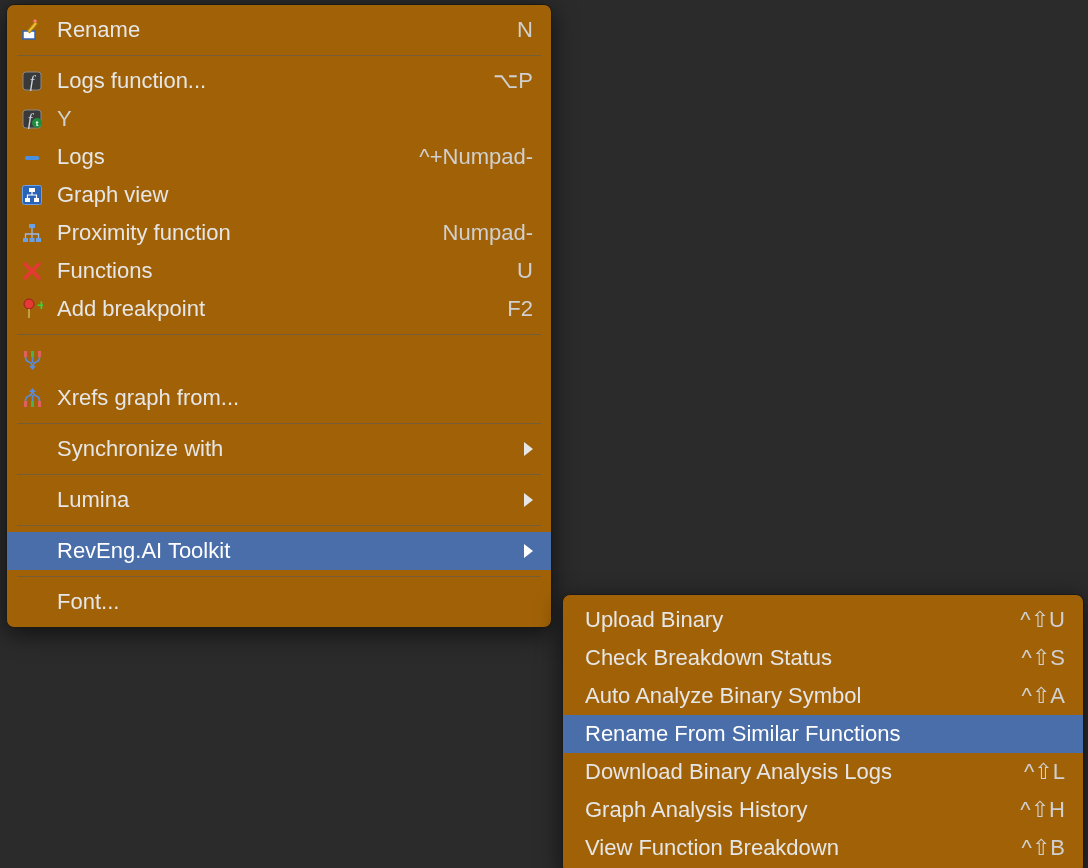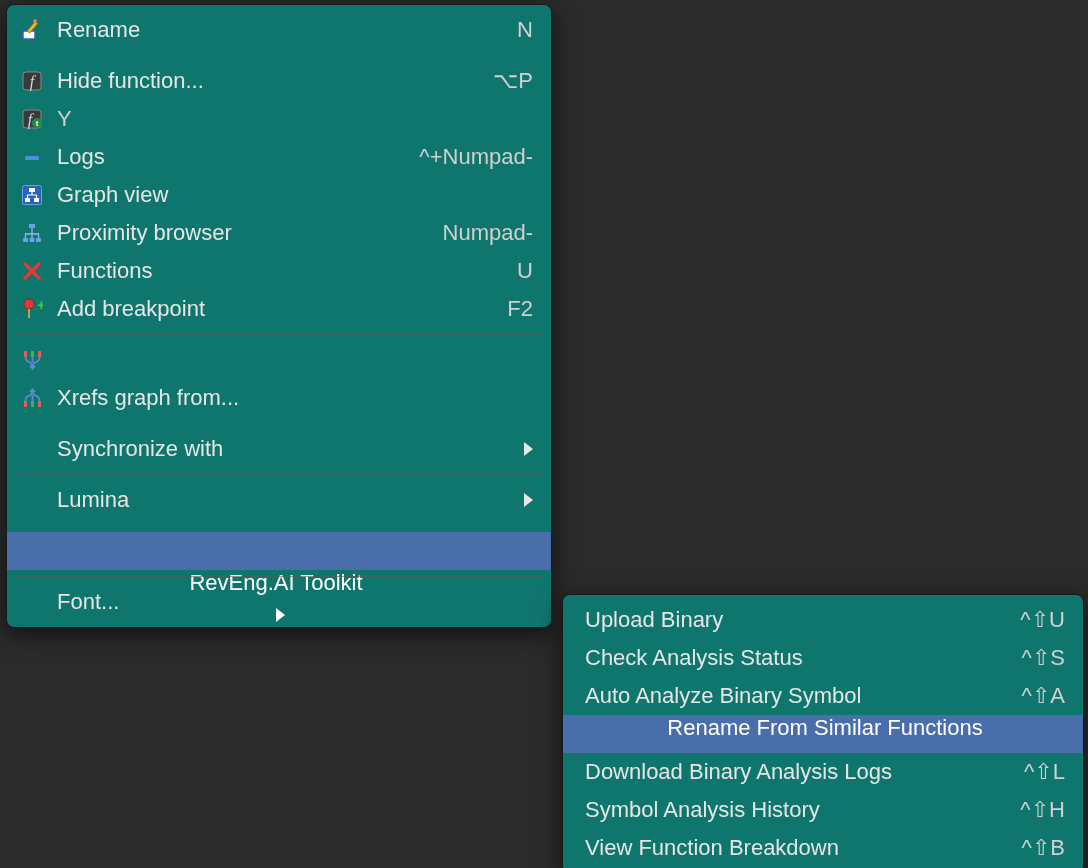--- a/index.html
+++ b/index.html
@@ -9,21 +9,21 @@
     height: 868px;
     background: #2b2b2b;
     font-family: -apple-system, "Helvetica Neue", Arial, sans-serif;
     font-size: 22px;
     color: #e6e6e6;
     overflow: hidden;
     position: relative;
   }
   .menu {
     position: absolute;
-    background: #0f766e;
+    background: #a16207;
     border: 1px solid #1a1a1a;
     border-radius: 8px;
     box-shadow: 0 6px 24px rgba(0,0,0,0.6);
     padding: 6px 0;
   }
   .menu.main {
     left: 6px;
     top: 4px;
     width: 544px;
   }
@@ -66,21 +66,20 @@
   .item .sub-arrow {
     width: 0; height: 0;
     border-top: 7px solid transparent;
     border-bottom: 7px solid transparent;
     border-left: 9px solid #e6e6e6;
     margin-left: 8px;
   }
   .item.hl {
     background: #4a6ea9;
     color: #ffffff;
-    flex-direction: column;
   }
   .item.hl .shortcut { color: #ffffff; }
   .item.hl .sub-arrow { border-left-color: #ffffff; }
   .menu.sub .item { padding-left: 22px; }
 </style>
 </head>
 <body>
 
 <div class="menu main" id="main-menu">
     <div class="item">
@@ -95,21 +94,21 @@
       <span class="shortcut">N</span>
     </div>
     <div class="sep"></div>
     <div class="item">
       <span class="icon">
         <svg width="22" height="22" viewBox="0 0 22 22">
           <rect x="2" y="2" width="18" height="18" rx="3" fill="#3a3a3a" stroke="#888"></rect>
           <text x="11" y="17" text-anchor="middle" font-style="italic" font-family="serif" font-size="16" fill="#cfd8e6">f</text>
         </svg>
       </span>
-      <span class="label">Hide function...</span>
+      <span class="label">Logs function...</span>
       <span class="shortcut">⌥P</span>
     </div>
     <div class="item">
       <span class="icon">
         <svg width="22" height="22" viewBox="0 0 22 22">
           <rect x="2" y="2" width="18" height="18" rx="3" fill="#3a3a3a" stroke="#888"></rect>
           <text x="9" y="17" text-anchor="middle" font-style="italic" font-family="serif" font-size="16" fill="#cfd8e6">f</text>
           <circle cx="16" cy="15" r="5" fill="#1e8e3e"></circle>
           <text x="16" y="18" text-anchor="middle" font-size="8" font-weight="bold" fill="#fff">t</text>
         </svg>
@@ -141,21 +140,21 @@
     <div class="item">
       <span class="icon">
         <svg width="22" height="22" viewBox="0 0 22 22">
           <rect x="8" y="2" width="6" height="4" fill="#6aa0e6"></rect>
           <rect x="2" y="16" width="5" height="4" fill="#6aa0e6"></rect>
           <rect x="8.5" y="16" width="5" height="4" fill="#6aa0e6"></rect>
           <rect x="15" y="16" width="5" height="4" fill="#6aa0e6"></rect>
           <path d="M11 6 V12 M11 12 H4.5 V16 M11 12 V16 M11 12 H17.5 V16" stroke="#9bb8e6" stroke-width="1.3" fill="none"></path>
         </svg>
       </span>
-      <span class="label">Proximity browser</span>
+      <span class="label">Proximity function</span>
       <span class="shortcut">Numpad-</span>
     </div>
     <div class="item">
       <span class="icon">
         <svg width="22" height="22" viewBox="0 0 22 22">
           <path d="M4 4 L18 18 M18 4 L4 18" stroke="#e53935" stroke-width="3.5" stroke-linecap="round"></path>
         </svg>
       </span>
       <span class="label">Functions</span>
       <span class="shortcut">U</span>
@@ -221,36 +220,36 @@
       <span class="label">Font...</span>
       <span class="shortcut"></span>
     </div>
   </div>
 <div class="menu sub" id="sub-menu">
     <div class="item">
       <span class="label">Upload Binary</span>
       <span class="shortcut">^⇧U</span>
     </div>
     <div class="item">
-      <span class="label">Check Analysis Status</span>
+      <span class="label">Check Breakdown Status</span>
       <span class="shortcut">^⇧S</span>
     </div>
     <div class="item">
       <span class="label">Auto Analyze Binary Symbol</span>
       <span class="shortcut">^⇧A</span>
     </div>
     <div class="item hl">
       <span class="label">Rename From Similar Functions</span>
       <span class="shortcut"></span>
     </div>
     <div class="item">
       <span class="label">Download Binary Analysis Logs</span>
       <span class="shortcut">^⇧L</span>
     </div>
     <div class="item">
-      <span class="label">Symbol Analysis History</span>
+      <span class="label">Graph Analysis History</span>
       <span class="shortcut">^⇧H</span>
     </div>
     <div class="item">
       <span class="label">View Function Breakdown</span>
       <span class="shortcut">^⇧B</span>
     </div>
   </div>
 
 </body></html>

